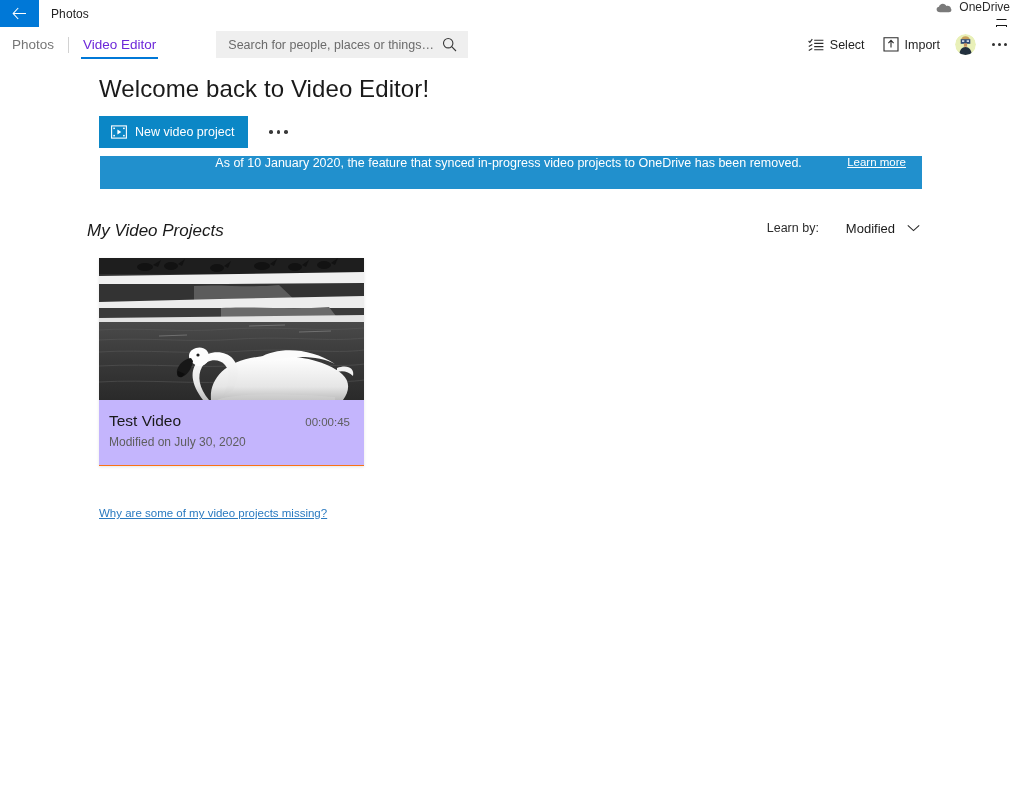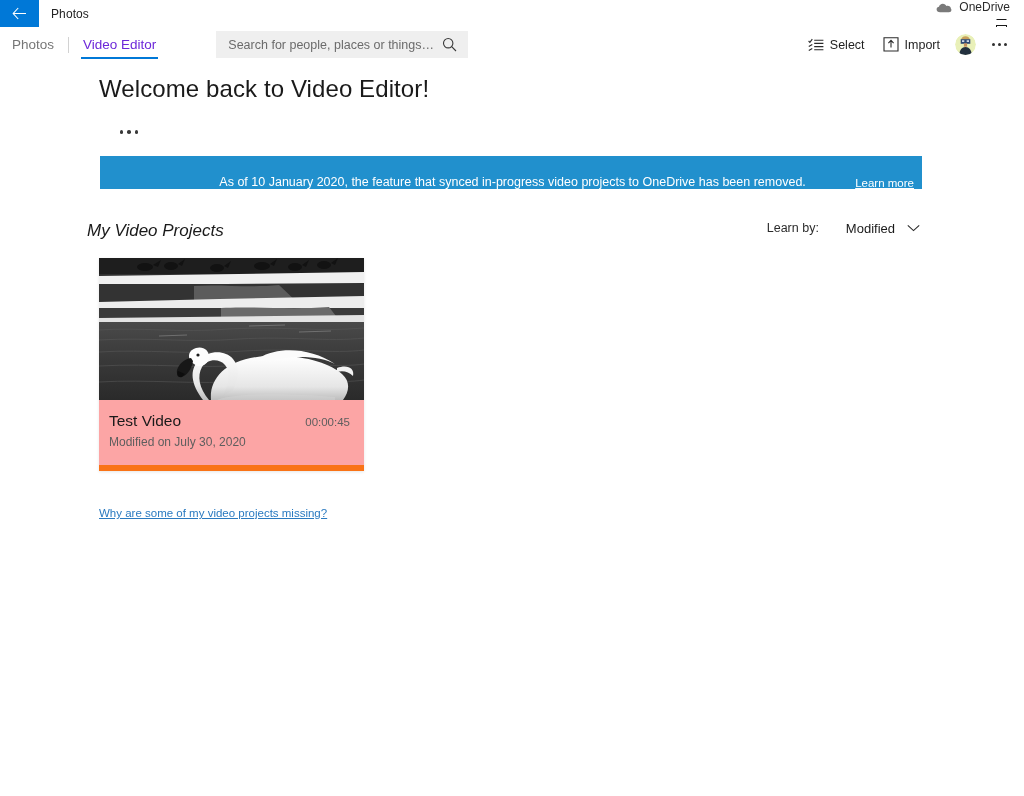--- a/index.html
+++ b/index.html
@@ -143,29 +143,29 @@
   }
   .dots-more span {
     width: 3.5px; height: 3.5px; border-radius: 50%; background: #3a3a3a;
   }
 
   
   .banner {
     position: absolute; left: 100px; top: 94px;
     width: 822px; height: 33px;
     background: #2190cd;
-    display: flex; align-items: flex-end;
+    display: flex; align-items: flex-start;
   }
   .banner-text {
     flex: 1; text-align: center;
     font-size: 12.5px; color: #ffffff;
     padding-left: 70px;
   }
   .banner-link {
-    margin-right: 8px;
+    margin-right: 16px;
     font-size: 11.5px; color: #ffffff;
     text-decoration: underline; cursor: pointer; white-space: nowrap;
   }
 
   
   .section-title {
     position: absolute; left: 87px; top: 159px;
     font-size: 17px; color: #1a1a1a; font-style: italic;
   }
   .sortby {
@@ -177,22 +177,22 @@
   .sortby-value {
     display: flex; align-items: center; gap: 12px;
     font-size: 13px; color: #1a1a1a;
     cursor: pointer; padding: 2px 2px 2px 4px; margin-left: 15px;
   }
 
   
   .card {
     position: absolute; left: 99px; top: 196px;
     width: 265px;
-    background: #fca5a5;
-    border-bottom: 6px solid #f97316;
+    background: #c4b5fd;
+    border-bottom: 1px solid #f97316;
     box-shadow: 0 1px 3px rgba(0,0,0,.10);
     cursor: pointer;
   }
   .card-thumb {
     width: 265px; height: 142px;
     position: relative; overflow: hidden;
     background: #2c2c2c;
   }
   .card-body { padding: 12px 12px 16px 10px; }
   .card-row1 { display: flex; align-items: baseline; }
@@ -306,20 +306,31 @@
     <span></span>
     <span></span>
   </div>
 </div>
 
 <div class="content">
 
   <div class="welcome">Welcome back to Video Editor!</div>
 
   <div class="newproj-row">
+    <button class="newproj-btn">
+      <svg width="16" height="14" viewBox="0 0 16 14">
+        <rect x="0.6" y="0.9" width="14.8" height="12.2" stroke="#ffffff" stroke-width="1.1" fill="none"></rect>
+        <rect x="2.3" y="2.6" width="1.6" height="1.5" fill="#ffffff"></rect>
+        <rect x="2.3" y="9.9" width="1.6" height="1.5" fill="#ffffff"></rect>
+        <rect x="12.1" y="2.6" width="1.6" height="1.5" fill="#ffffff"></rect>
+        <rect x="12.1" y="9.9" width="1.6" height="1.5" fill="#ffffff"></rect>
+        <path d="M6.4 4.4 L10.3 7.0 L6.4 9.6 Z" fill="#ffffff"></path>
+      </svg>
+      <span>New video project</span>
+    </button>
     <div class="dots-more">
       <span></span>
       <span></span>
       <span></span>
     </div>
   </div>
 
   <div class="banner">
     <div class="banner-text">As of 10 January 2020, the feature that synced in-progress video projects to OneDrive has been removed.</div>
     <a class="banner-link">Learn more</a>

